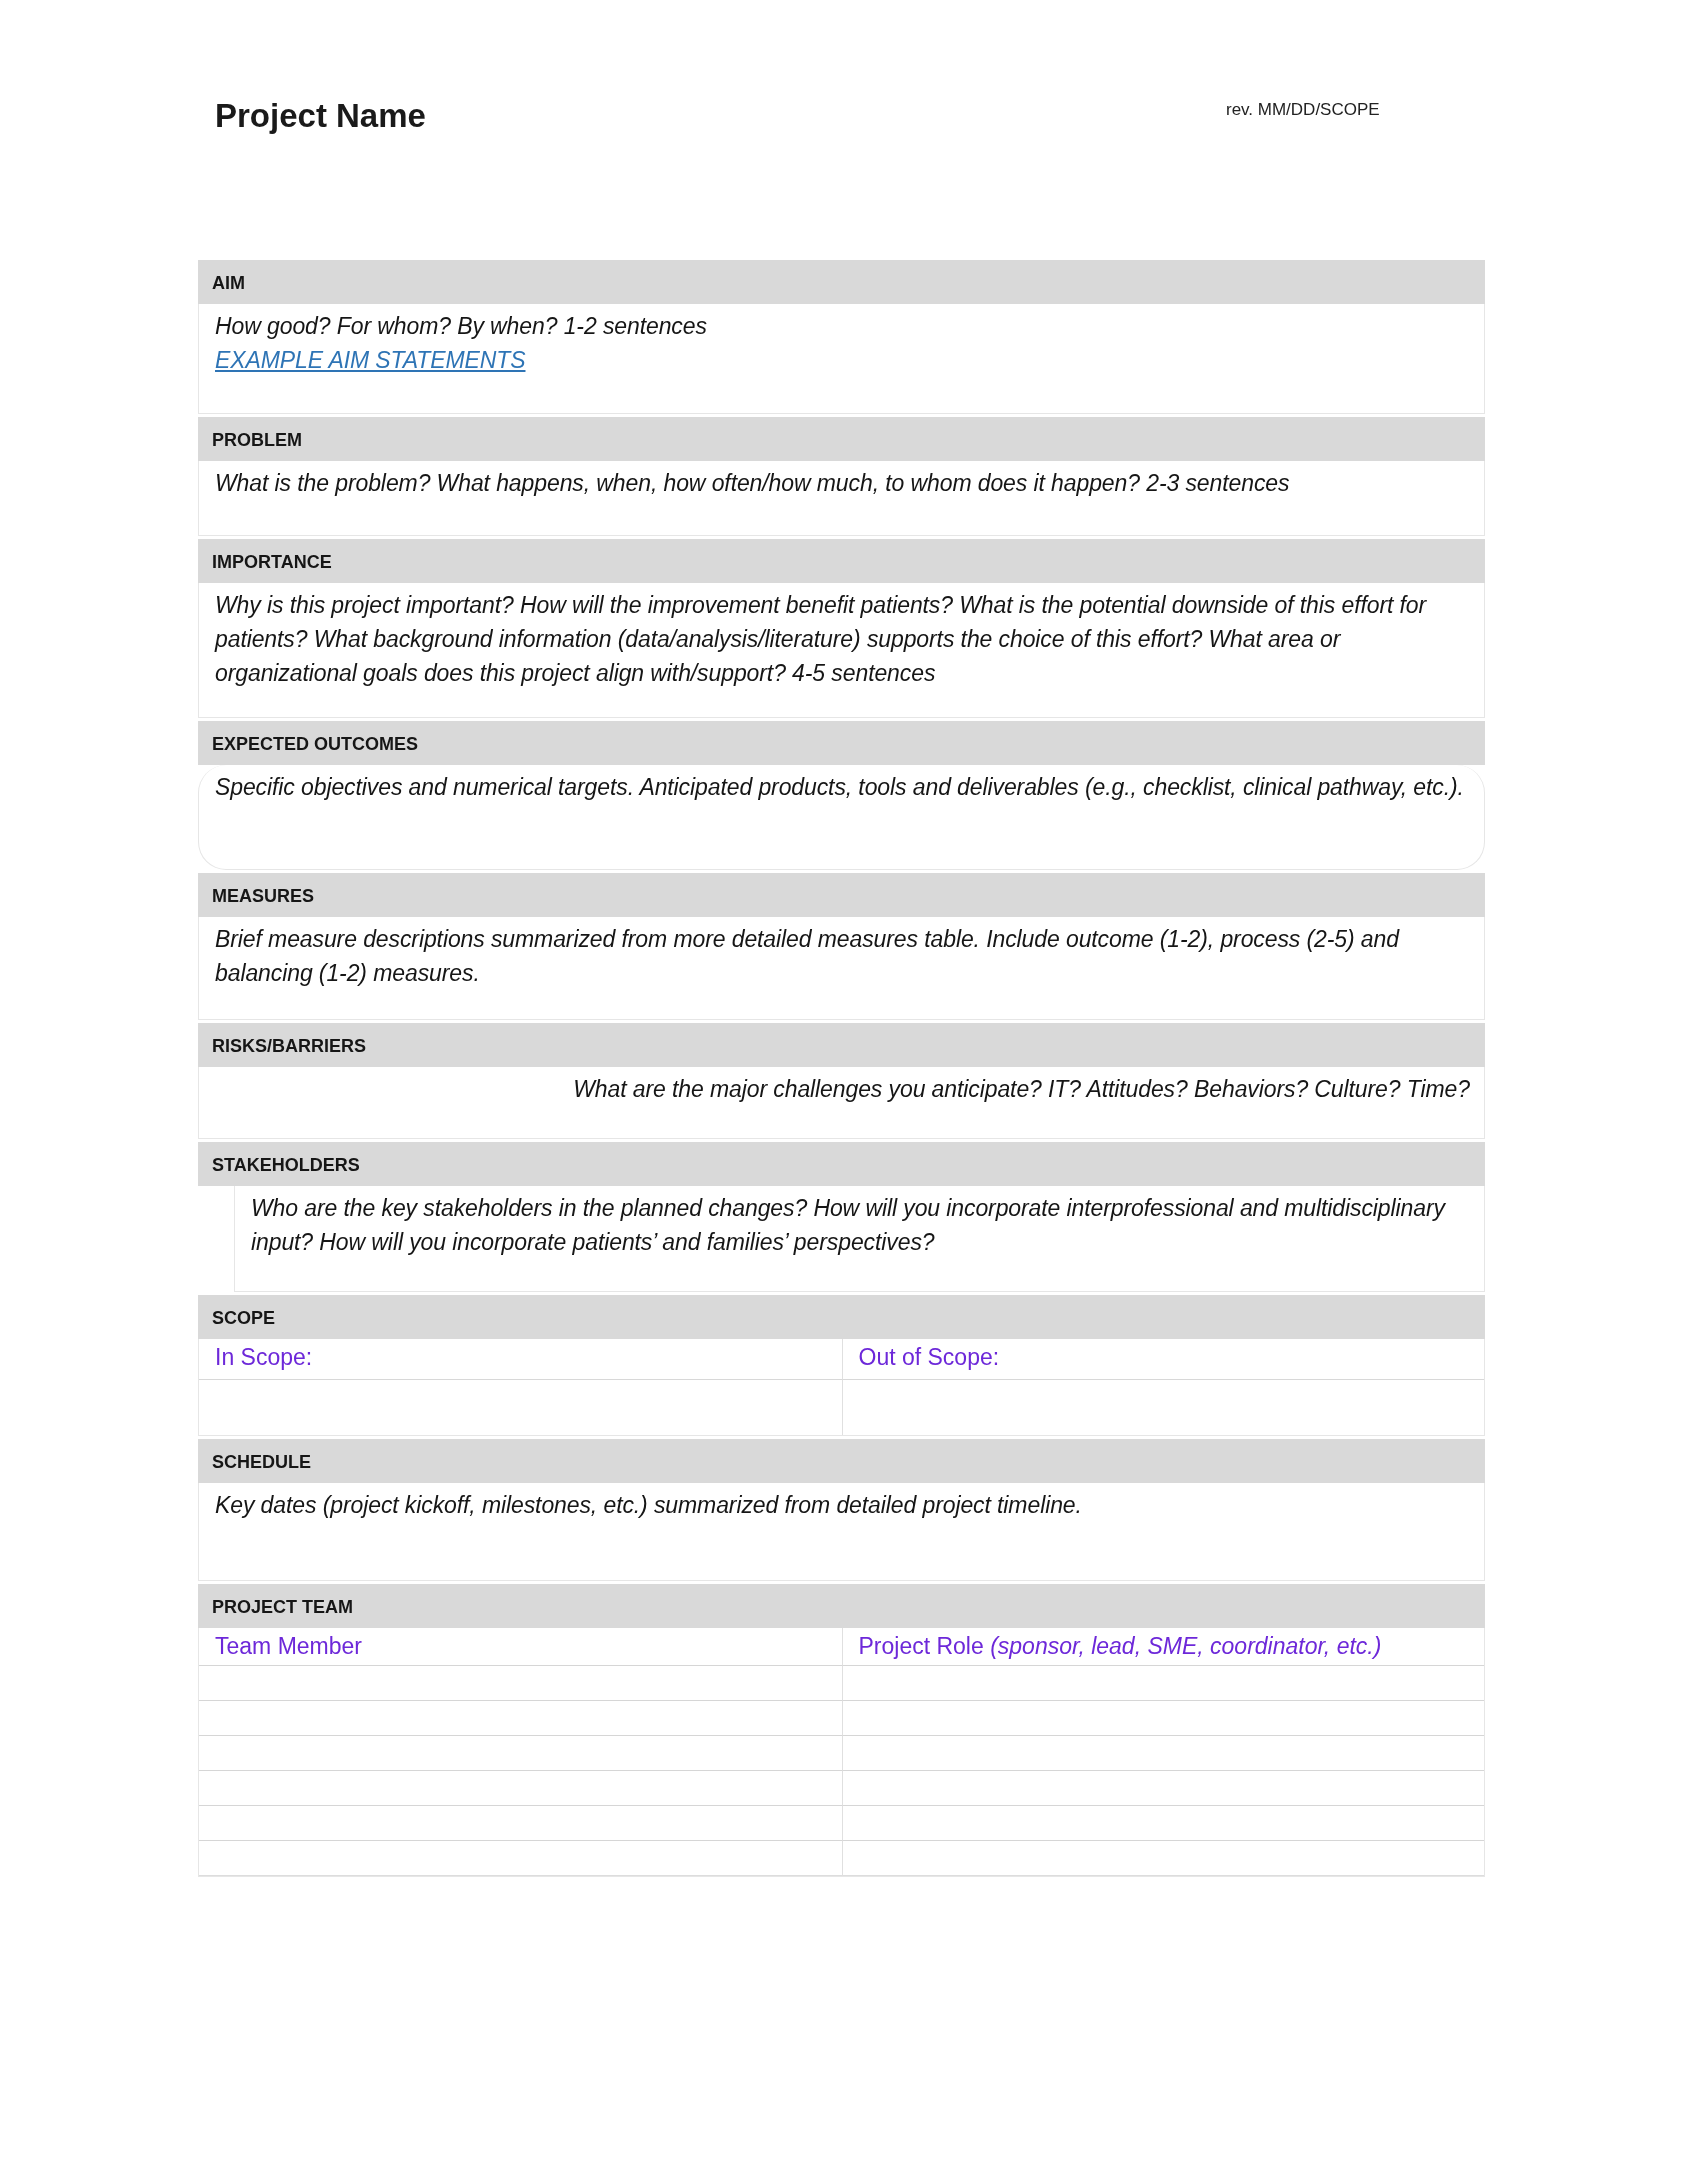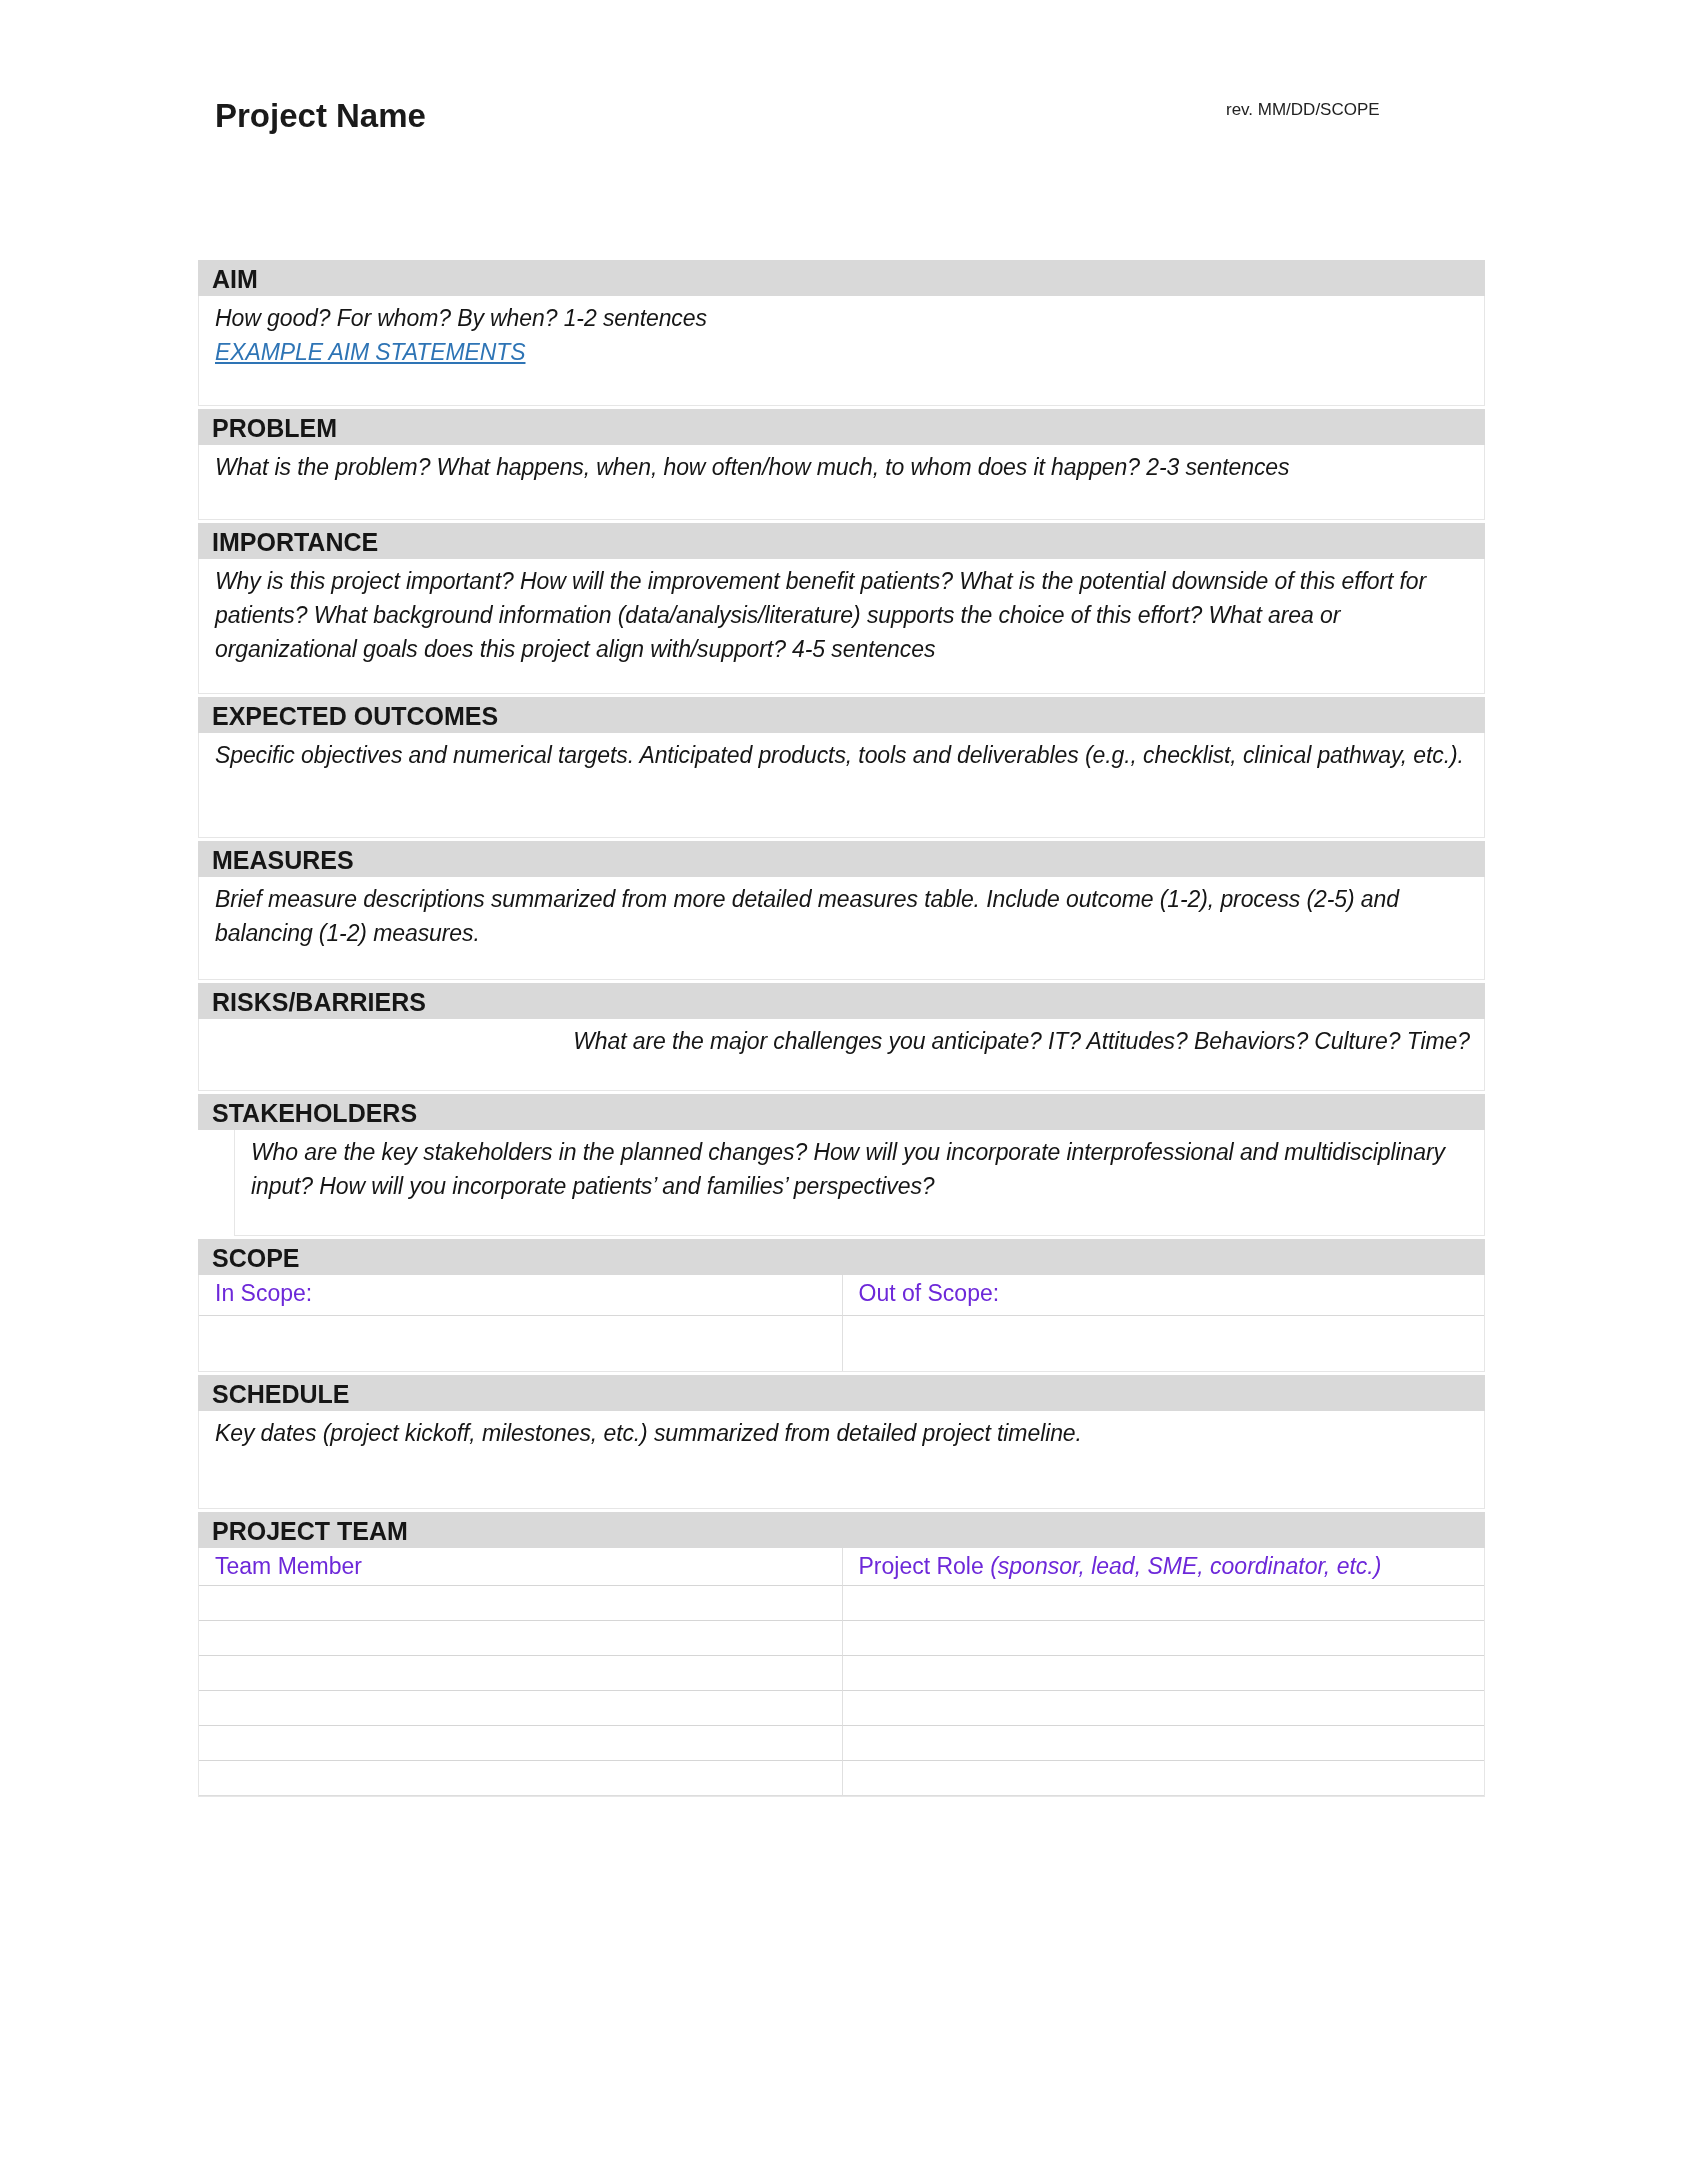--- a/index.html
+++ b/index.html
@@ -13,23 +13,23 @@
   }
   .rev-label{
     position:absolute;left:1226px;top:100px;
     font-size:17px;color:#222222;
   }
   .content{
     position:absolute;left:198px;top:260px;width:1287px;
   }
   section{margin-bottom:3px;}
   .bar{
-    box-sizing:border-box;height:36px;background:#d9d9d9;
+    box-sizing:border-box;height:44px;background:#d9d9d9;
     display:flex;align-items:center;padding:2px 14px 0 14px;
-    font-weight:bold;font-size:25px;color:#161616;
+    font-weight:bold;font-size:18px;color:#161616;
   }
   .body{
     box-sizing:border-box;
     border:1px solid #e6e6e6;border-top:none;
     padding:5px 14px 0 16px;
     font-style:italic;font-size:23px;line-height:34px;letter-spacing:-0.1px;
     color:#161616;
   }
   .link-line{margin-top:0;}
   .doc-link{color:#2e74b5;text-decoration:underline;font-style:italic;cursor:pointer;}
@@ -67,21 +67,21 @@
     <div class="body" style="min-height:75px;">What is the problem? What happens, when, how often/how much, to whom does it happen? 2-3 sentences</div>
   </section>
 
   <section>
     <div class="bar">IMPORTANCE</div>
     <div class="body" style="min-height:135px;">Why is this project important? How will the improvement benefit patients? What is the potential downside of this effort for patients? What background information (data/analysis/literature) supports the choice of this effort? What area or organizational goals does this project align with/support? 4-5 sentences</div>
   </section>
 
   <section>
     <div class="bar">EXPECTED OUTCOMES</div>
-    <div class="body" style="min-height:105px;">Specific objectives and numerical targets. Anticipated products, tools and deliverables (e.g., checklist, clinical pathway, etc.).</div>
+    <div class="body" style="min-height:105px;border-radius:28px;">Specific objectives and numerical targets. Anticipated products, tools and deliverables (e.g., checklist, clinical pathway, etc.).</div>
   </section>
 
   <section>
     <div class="bar">MEASURES</div>
     <div class="body" style="min-height:103px;">Brief measure descriptions summarized from more detailed measures table. Include outcome (1-2), process (2-5) and balancing (1-2) measures.</div>
   </section>
 
   <section>
     <div class="bar">RISKS/BARRIERS</div>
     <div class="body" style="min-height:72px;text-align:right;">What are the major challenges you anticipate? IT? Attitudes? Behaviors? Culture? Time?</div>

